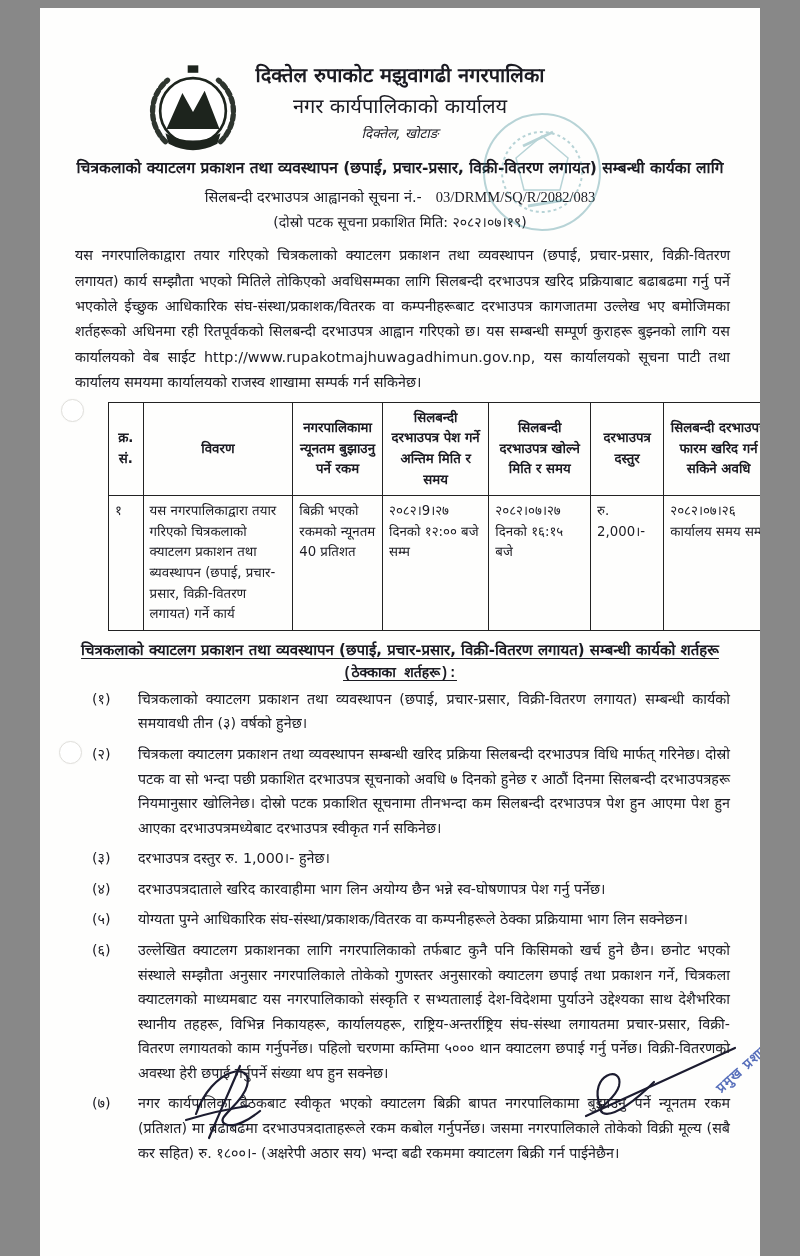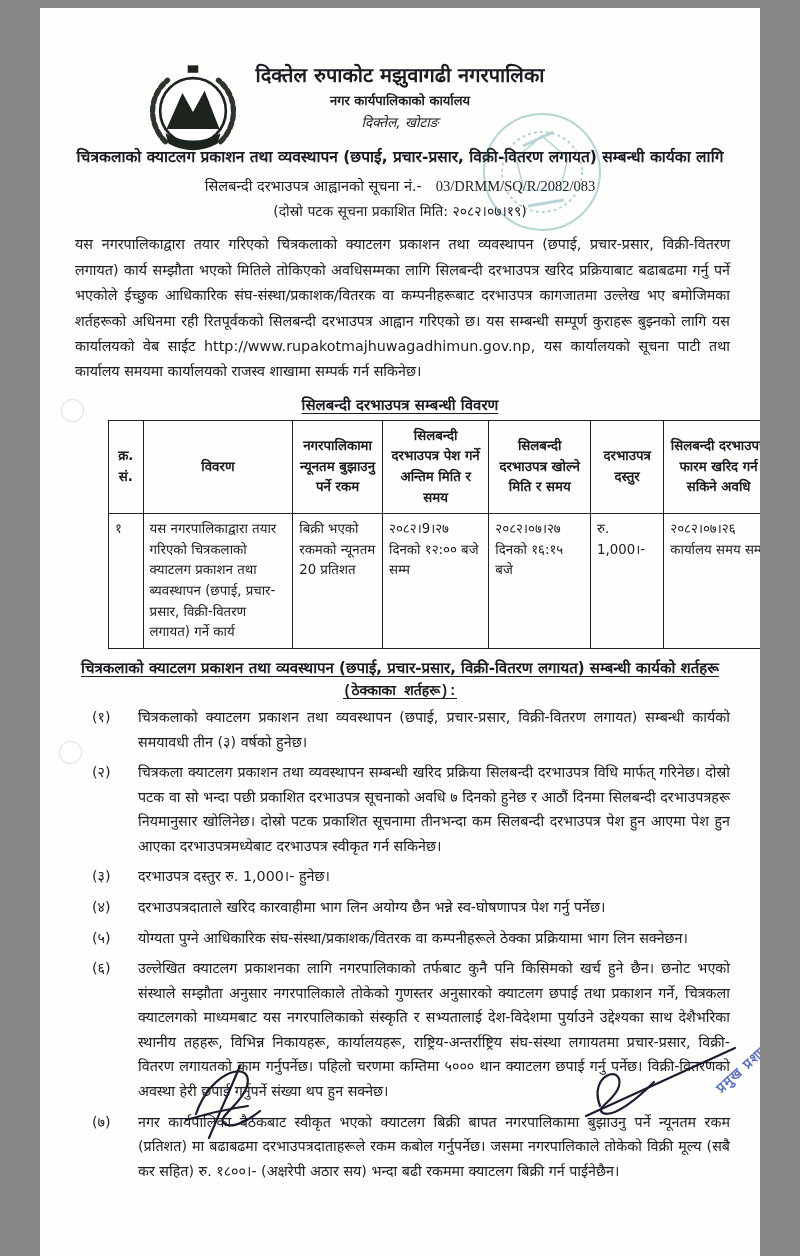--- a/index.html
+++ b/index.html
@@ -6,21 +6,21 @@
   html,body { background:#888; }
   body { font-family:"DejaVu Sans","Liberation Sans",sans-serif; }
   .page {
     position:relative; width:720px; height:1256px; margin:8px auto;
     background:#fefefd; color:#1b1b22; overflow:hidden;
   }
   
   .header-block { position:relative; padding-top:52px; text-align:center; }
   .logo { position:absolute; left:100px; top:55px; width:106px; height:98px; }
   .muni-name  { font-size:20px; font-weight:bold; line-height:1.55; }
-  .office-name{ font-size:13px; font-weight:bold; line-height:1.55; }
+  .office-name{ font-size:20px; font-weight:normal; line-height:1.55; }
   .location   { font-size:13.5px; line-height:1.7;font-style:italic; }
   .header-stamp { position:absolute; left:428px; top:98px; width:148px; height:136px; opacity:.33; pointer-events:none; }
   
   .doc-title { margin-top:10px; text-align:center; font-size:15.5px; font-weight:bold; line-height:1.75; padding:0 28px; }
   .notice-no-line { margin-top:4px; text-align:center; font-size:14.5px; }
   .notice-no-latin { font-family:Liberation Serif, serif; font-size:14.5px; }
   .pub-date { margin-top:6px; text-align:center; font-size:14px; }
   
   .intro { margin:12px 30px 0 35px; font-size:14.3px; line-height:1.78; text-align:justify; }
   
@@ -97,21 +97,20 @@
   </div>
 
   <div class="notice-no-line">
     <span>सिलबन्दी दरभाउपत्र आह्वानको सूचना नं.-</span>
     &nbsp;&nbsp;<span class="notice-no-latin">03/DRMM/SQ/R/2082/083</span>
   </div>
   <div class="pub-date">(दोस्रो पटक सूचना प्रकाशित मिति: २०८२।०७।१९)</div>
 
   <div class="intro">यस नगरपालिकाद्वारा तयार गरिएको चित्रकलाको क्याटलग प्रकाशन तथा व्यवस्थापन (छपाई, प्रचार-प्रसार, विक्री-वितरण लगायत) कार्य सम्झौता भएको मितिले तोकिएको अवधिसम्मका लागि सिलबन्दी दरभाउपत्र खरिद प्रक्रियाबाट बढाबढमा गर्नु पर्ने भएकोले ईच्छुक आधिकारिक संघ-संस्था/प्रकाशक/वितरक वा कम्पनीहरूबाट दरभाउपत्र कागजातमा उल्लेख भए बमोजिमका शर्तहरूको अधिनमा रही रितपूर्वकको सिलबन्दी दरभाउपत्र आह्वान गरिएको छ।  यस सम्बन्धी सम्पूर्ण कुराहरू बुझ्नको लागि यस कार्यालयको वेब साईट http://www.rupakotmajhuwagadhimun.gov.np, यस कार्यालयको सूचना पाटी तथा कार्यालय समयमा कार्यालयको राजस्व शाखामा सम्पर्क गर्न सकिनेछ।</div>
 
-  <div class="table-title">सिलबन्दी दरभाउपत्र सम्बन्धी विवरण</div>
   <table class="detail">
     <colgroup>
       <col class="c1">
         <col class="c2">
         <col class="c3">
         <col class="c4">
         <col class="c5">
         <col class="c6">
         <col class="c7">
     </colgroup>
@@ -123,24 +122,24 @@
         <th>सिलबन्दी दरभाउपत्र पेश गर्ने अन्तिम मिति र समय</th>
         <th>सिलबन्दी दरभाउपत्र खोल्ने मिति र समय</th>
         <th>दरभाउपत्र दस्तुर</th>
         <th>सिलबन्दी दरभाउपत्र फारम खरिद गर्न सकिने अवधि</th>
       </tr>
     </thead>
     <tbody>
       <tr>
         <td class="sn">१</td>
         <td>यस नगरपालिकाद्वारा तयार गरिएको चित्रकलाको क्याटलग प्रकाशन तथा ब्यवस्थापन (छपाई, प्रचार-प्रसार, विक्री-वितरण लगायत) गर्ने कार्य</td>
-        <td>बिक्री भएको रकमको न्यूनतम 20 प्रतिशत</td>
+        <td>बिक्री भएको रकमको न्यूनतम 40 प्रतिशत</td>
         <td>२०८२।9।२७ दिनको १२:०० बजे सम्म</td>
         <td>२०८२।०७।२७ दिनको १६:१५ बजे</td>
-        <td>रु. 1,000।-</td>
+        <td>रु. 2,000।-</td>
         <td>२०८२।०७।२६ कार्यालय समय सम्म</td>
       </tr>
     </tbody>
   </table>
 
   <div class="terms-heading">चित्रकलाको क्याटलग प्रकाशन तथा व्यवस्थापन (छपाई, प्रचार-प्रसार, विक्री-वितरण लगायत) सम्बन्धी कार्यको शर्तहरू</div>
   <div class="terms-subheading">(ठेक्काका शर्तहरू):</div>
 
   <div class="terms-list">
     <div class="term-item">

